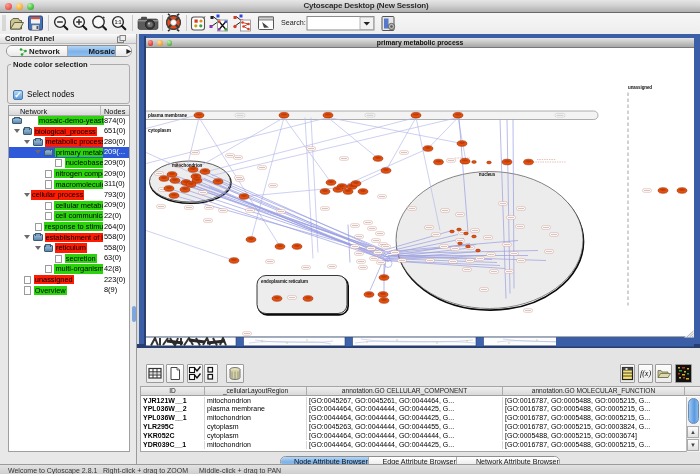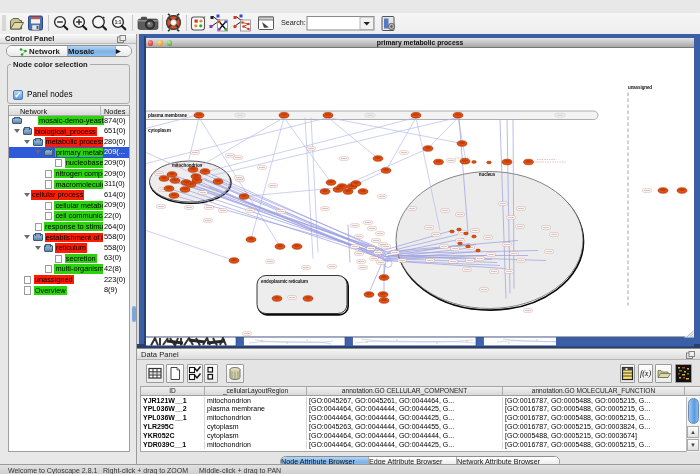--- a/index.html
+++ b/index.html
@@ -8,21 +8,21 @@
 
 #tbar{left:0;top:0;width:700px;height:13px;background:linear-gradient(#e6e6e6,#d2d2d2 45%,#aeaeae);border-bottom:1px solid #686868}
 #tbar .title{width:100%;text-align:center;font-size:8px;font-weight:bold;color:#2c2c2c;line-height:12px;letter-spacing:-0.2px;padding-left:32px;box-sizing:border-box}
 .light{position:absolute;top:2.6px;width:7px;height:7px;border-radius:50%}
 
 #toolbar{left:0;top:13px;width:700px;height:35px;background:linear-gradient(#f6f6f6,#e8e8e8);border-bottom:1px solid #a2a2a2}
 
 #lpanel{left:0;top:34px;width:137px;height:430px;background:#e8e8e8;border-right:1px solid #9a9a9a}
 #cphead{left:0;top:0;width:136px;height:9.5px;background:linear-gradient(#fbfbfb,#dcdcdc);border-bottom:1px solid #bbb;font-size:7.6px;font-weight:bold;color:#222;line-height:9.5px;padding-left:5px}
 .seg{position:absolute;border:1px solid #8e8e8e;border-radius:6px;background:#fff;overflow:hidden;display:flex}
-.seg span{display:block;text-align:left;font-weight:bold;color:#1a1a1a;border-right:1px solid #aaa;background:linear-gradient(#fff,#e9e9e9)}
+.seg span{display:block;text-align:right;font-weight:bold;color:#1a1a1a;border-right:1px solid #aaa;background:linear-gradient(#fff,#e9e9e9)}
 .seg span:last-child{border-right:none}
 .seg .on{background:linear-gradient(#b5d6f5,#7eb2e8 55%,#8fc0ef)}
 #grpbox{left:7px;top:30px;width:123px;height:40px;border:1px solid #ababab;border-radius:3px}
 #grplab{left:11px;top:25.5px;font-size:7.6px;font-weight:bold;color:#222;background:#e8e8e8;padding:0 2px}
 #combo{left:13px;top:40px;width:112px;height:13px;border:1px solid #949494;border-radius:3.5px;background:linear-gradient(#fff,#e6e6e6);font-size:8.2px;line-height:12px;color:#111;padding-left:7px}
 #combo .cap{position:absolute;right:-1px;top:-1px;width:14px;height:13px;border-radius:0 3.5px 3.5px 0;background:linear-gradient(#b9d9f7,#74abe2);border:1px solid #6d93bd;color:#fff;font-size:5px;line-height:5.5px;text-align:center}
 #chk{left:13px;top:56px;width:10px;height:10px;border:1px solid #4a7ab0;border-radius:2px;background:linear-gradient(#b8d9f6,#5f9ddc);color:#fff;font-size:9px;line-height:9.5px;font-weight:bold;text-align:center}
 #chklab{left:27px;top:56px;font-size:8.2px;color:#000}
 #treebox{left:8px;top:71px;width:122px;height:347px;background:#fff;border:1px solid #9f9f9f}
 #treehead{left:0;top:0;width:120px;height:9.5px;background:linear-gradient(#f4f4f4,#d9d9d9);border-bottom:1px solid #aaa;font-size:7.4px;color:#111}
@@ -57,20 +57,26 @@
 #btabs{left:280px;top:455.5px;height:11.5px}
 #btabs span{font-size:7.2px;line-height:9.5px;padding:0;color:#111;font-weight:normal !important;box-sizing:border-box;flex-shrink:0}
 #btabs .on{font-weight:bold}
 #statusbar{left:0;top:464px;width:700px;height:10px;background:linear-gradient(#e2e2e2,#cfcfcf);border-top:1px solid #9b9b9b;font-size:7px;color:#333}
 #statusbar span{position:absolute;top:1.5px}
 svg{position:absolute;overflow:visible}
 </style></head>
 <body>
 <div id="win">
 
+<div id="tbar" class="abs">
+  <div class="light" style="left:4.7px;background:radial-gradient(circle at 35% 30%,#ff9d96,#ee5a50 60%,#c93a30)"></div>
+  <div class="light" style="left:15.9px;background:radial-gradient(circle at 35% 30%,#ffe0a0,#f5b43d 60%,#cf8f21)"></div>
+  <div class="light" style="left:27.1px;background:radial-gradient(circle at 35% 30%,#b6f0a8,#44c340 60%,#2c9a28)"></div>
+  <div class="title">Cytoscape Desktop (New Session)</div>
+</div>
 
 <div id="toolbar" class="abs">
 <svg width="700" height="21" viewBox="0 0 700 21">
 
   <rect x="2.5" y="2" width="1" height="16" fill="#bdbdbd"></rect>
         <rect x="4.5" y="2" width="1" height="16" fill="#bdbdbd"></rect>
 
   <g stroke-width="0.9" stroke="#55553a">
     <path d="M10.5 8 L13 5.5 L18.5 5.5 L19.5 7.5 L21.5 7.5 L21.5 16 L10.5 16 Z" fill="#c9c490"></path>
     <path d="M10.5 16 L14.5 9.5 L23.5 9.5 L20 16 Z" fill="#dedaae"></path>
@@ -200,21 +206,21 @@
   <svg style="left:19px;top:13.5px" width="9" height="8" viewBox="0 0 9 8">
         <circle cx="2" cy="1.5" r="1.3" fill="#2da32d"></circle>
         <circle cx="6.5" cy="3" r="1.3" fill="#2da32d"></circle>
         <circle cx="3" cy="6.5" r="1.3" fill="#2da32d"></circle>
         <line x1="2" y1="1.5" x2="6.5" y2="3" stroke="#2da32d" stroke-width="0.6"></line>
         <line x1="3" y1="6.5" x2="6.5" y2="3" stroke="#2da32d" stroke-width="0.6"></line>
       </svg>
   <div id="grpbox" class="abs"></div>
   <div id="grplab" class="abs">Node color selection</div>
   <div id="chk" class="abs">✓</div>
-  <div id="chklab" class="abs">Panel nodes</div>
+  <div id="chklab" class="abs">Select nodes</div>
   <div class="abs" style="left:131.5px;top:272px;width:4px;height:16px;background:#7da7dc;border-radius:2px"></div>
   <div id="treebox" class="abs">
     <div id="treehead" class="abs">
           <span class="c1">Network</span>
           <span class="c2">Nodes</span>
           <span class="dv"></span>
         </div>
     <div id="treerows" class="abs" style="left:0;top:9.5px;width:120px;height:337px;overflow:hidden">
           <div class="tr" style="top:0.0px">
             <b class="fold" style="left:3px"></b>
@@ -252,21 +258,21 @@
           </div>
           <div class="tr" style="top:63.6px">
             <b class="doc" style="left:35.900000000000006px"></b>
             <span class="lab g" style="left:45.400000000000006px;--mw:48.599999999999994px">macromolecule</span>
             <span class="num">311(0)</span>
           </div>
           <div class="tr" style="top:74.2px">
             <i class="tri" style="left:15px"></i>
             <b class="fold" style="left:24px"></b>
             <span class="lab r" style="left:22px;--mw:58.5px">cellular process</span>
-            <span class="num">614(0)</span>
+            <span class="num">793(0)</span>
           </div>
           <div class="tr" style="top:84.8px">
             <b class="doc" style="left:35.900000000000006px"></b>
             <span class="lab g" style="left:45.400000000000006px;--mw:48.599999999999994px">cellular metabol</span>
             <span class="num">209(0)</span>
           </div>
           <div class="tr" style="top:95.4px">
             <b class="doc" style="left:35.900000000000006px"></b>
             <span class="lab g" style="left:45.400000000000006px;--mw:48.599999999999994px">cell communicat</span>
             <span class="num">22(0)</span>
@@ -618,26 +624,20 @@
   <rect x="208" y="0" width="7.5" height="9.5" fill="#3c63ab" stroke="#27407a" stroke-width="0.6"></rect>
   <rect x="339" y="0" width="7.5" height="9.5" fill="#3c63ab" stroke="#27407a" stroke-width="0.6"></rect>
   <rect x="419" y="0" width="138" height="9.5" fill="#3b5fa6"></rect>
 </svg>
 <svg id="grip" style="left:684px;top:329.5px" width="10" height="7.5" viewBox="0 0 10 7.5">
   <path d="M10 0 L10 7.5 L0 7.5 Z" fill="#f2f2f2"></path>
   <path d="M3 7 L9.5 1 M5.5 7 L9.5 3.5 M8 7 L9.5 6" stroke="#9a9a9a" stroke-width="0.7"></path>
 </svg>
 
 <div id="dpanel" class="abs">
-  <div id="dphead" class="abs">Data Panel
-    <svg style="left:549px;top:2px" width="9" height="8" viewBox="0 0 9 8">
-          <rect x="0.5" y="2" width="6" height="5.5" fill="none" stroke="#777" stroke-width="0.9"></rect>
-          <rect x="3" y="0.5" width="5.5" height="5" fill="#eee" stroke="#777" stroke-width="0.9"></rect>
-        </svg>
-  </div>
 
   <div class="dbtn" style="left:9px;width:18px">
         <svg width="16" height="17" viewBox="0 0 16 17">
           <rect x="2" y="3.5" width="12" height="9.5" fill="#fff" stroke="#333" stroke-width="1.2"></rect>
           <line x1="2" y1="6.8" x2="14" y2="6.8" stroke="#333" stroke-width="1"></line>
           <line x1="2" y1="10" x2="14" y2="10" stroke="#333" stroke-width="1"></line>
           <line x1="6" y1="3.5" x2="6" y2="13" stroke="#333" stroke-width="1"></line>
           <line x1="10" y1="3.5" x2="10" y2="13" stroke="#333" stroke-width="1"></line>
           <rect x="2.8" y="7.2" width="12" height="2.6" fill="#999" opacity="0.35"></rect>
         </svg>

